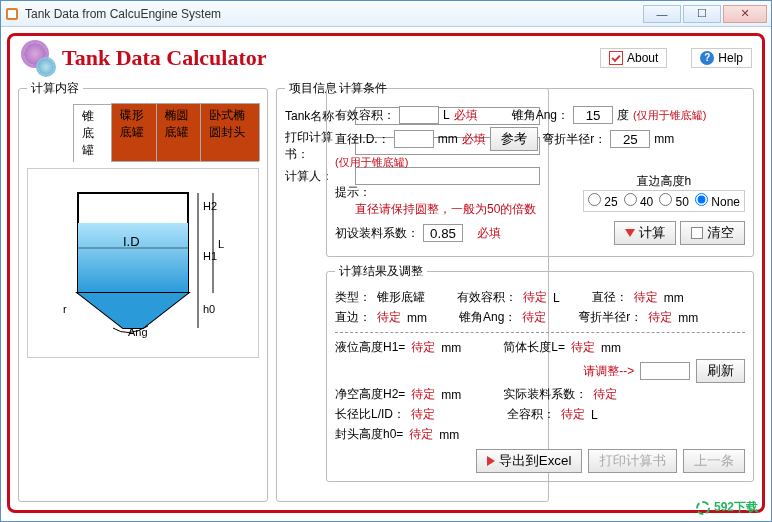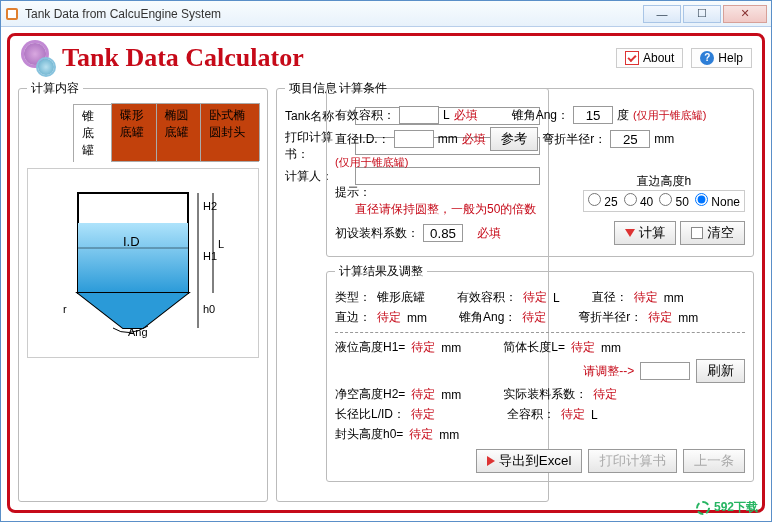--- a/index.html
+++ b/index.html
@@ -10,22 +10,22 @@
 .titlebar .title { flex: 1; color: #333; font-size: 12px; }
 .winbtns { display: flex; gap: 2px; }
 .winbtn { width: 38px; height: 18px; border: 1px solid #a9c5e6; background: linear-gradient(#f3f8fe,#dbe9f8); display: flex; align-items: center; justify-content: center; font-size: 11px; color: #345; }
 .winbtn.close { width: 44px; background: linear-gradient(#f8e4e2,#f1c9c6); border-color: #d7a098; color: #833; }
 .appbody { border: 3px solid #c60a19; border-radius: 8px; margin: 6px; height: calc(100% - 40px); background: #fff; display: flex; flex-direction: column; }
 .header { display: flex; align-items: center; padding: 4px 10px 0 10px; height: 40px; }
 .gearicon { width: 34px; height: 34px; position: relative; margin-right: 8px; }
 .gear { position: absolute; border-radius: 50%; }
 .gear.g1 { width: 22px; height: 22px; left: 4px; top: 2px; background: radial-gradient(#d9a8e0,#a164b8); box-shadow: 0 0 0 3px #c289d4; }
 .gear.g2 { width: 16px; height: 16px; right: 0; bottom: 0; background: radial-gradient(#b9e1f0,#5aa8c8); box-shadow: 0 0 0 2px #88c3de; }
-.apptitle { font-family: "Comic Sans MS", cursive; color: #c60a19; font-size: 26px; font-weight: bold; flex: 1; }
-.hbtns { display: flex; gap: 8px; }
+.apptitle { font-family: "Comic Sans MS", cursive; color: #c60a19; font-size: 22px; font-weight: bold; flex: 1; }
+.hbtns { display: flex; gap: 24px; }
 .hbtn { display: flex; align-items: center; gap: 4px; padding: 2px 8px; border: 1px solid #ccc; background: #fdfdfd; cursor: pointer; }
 .hbtn .ico { width: 14px; height: 14px; display: inline-block; }
 .ico-check { background: #fff; border: 1px solid #d33; position: relative; }
 .ico-check::after { content: ""; position: absolute; left: 2px; top: 3px; width: 6px; height: 3px; border-left: 2px solid #d33; border-bottom: 2px solid #d33; transform: rotate(-45deg); }
 .ico-help { border-radius: 50%; background: #2d7ed7; color: #fff; text-align: center; line-height: 14px; font-size: 10px; font-weight: bold; }
 .content { display: flex; flex: 1; padding: 4px 8px 8px 8px; gap: 8px; }
 .left { width: 300px; display: flex; flex-direction: row; gap: 8px; }
 .right { flex: 1; display: flex; flex-direction: column; gap: 6px; }
 fieldset { border: 1px solid #bbb; border-radius: 3px; padding: 6px 8px 8px 8px; position: relative; }
 legend { font-size: 12px; padding: 0 4px; }

